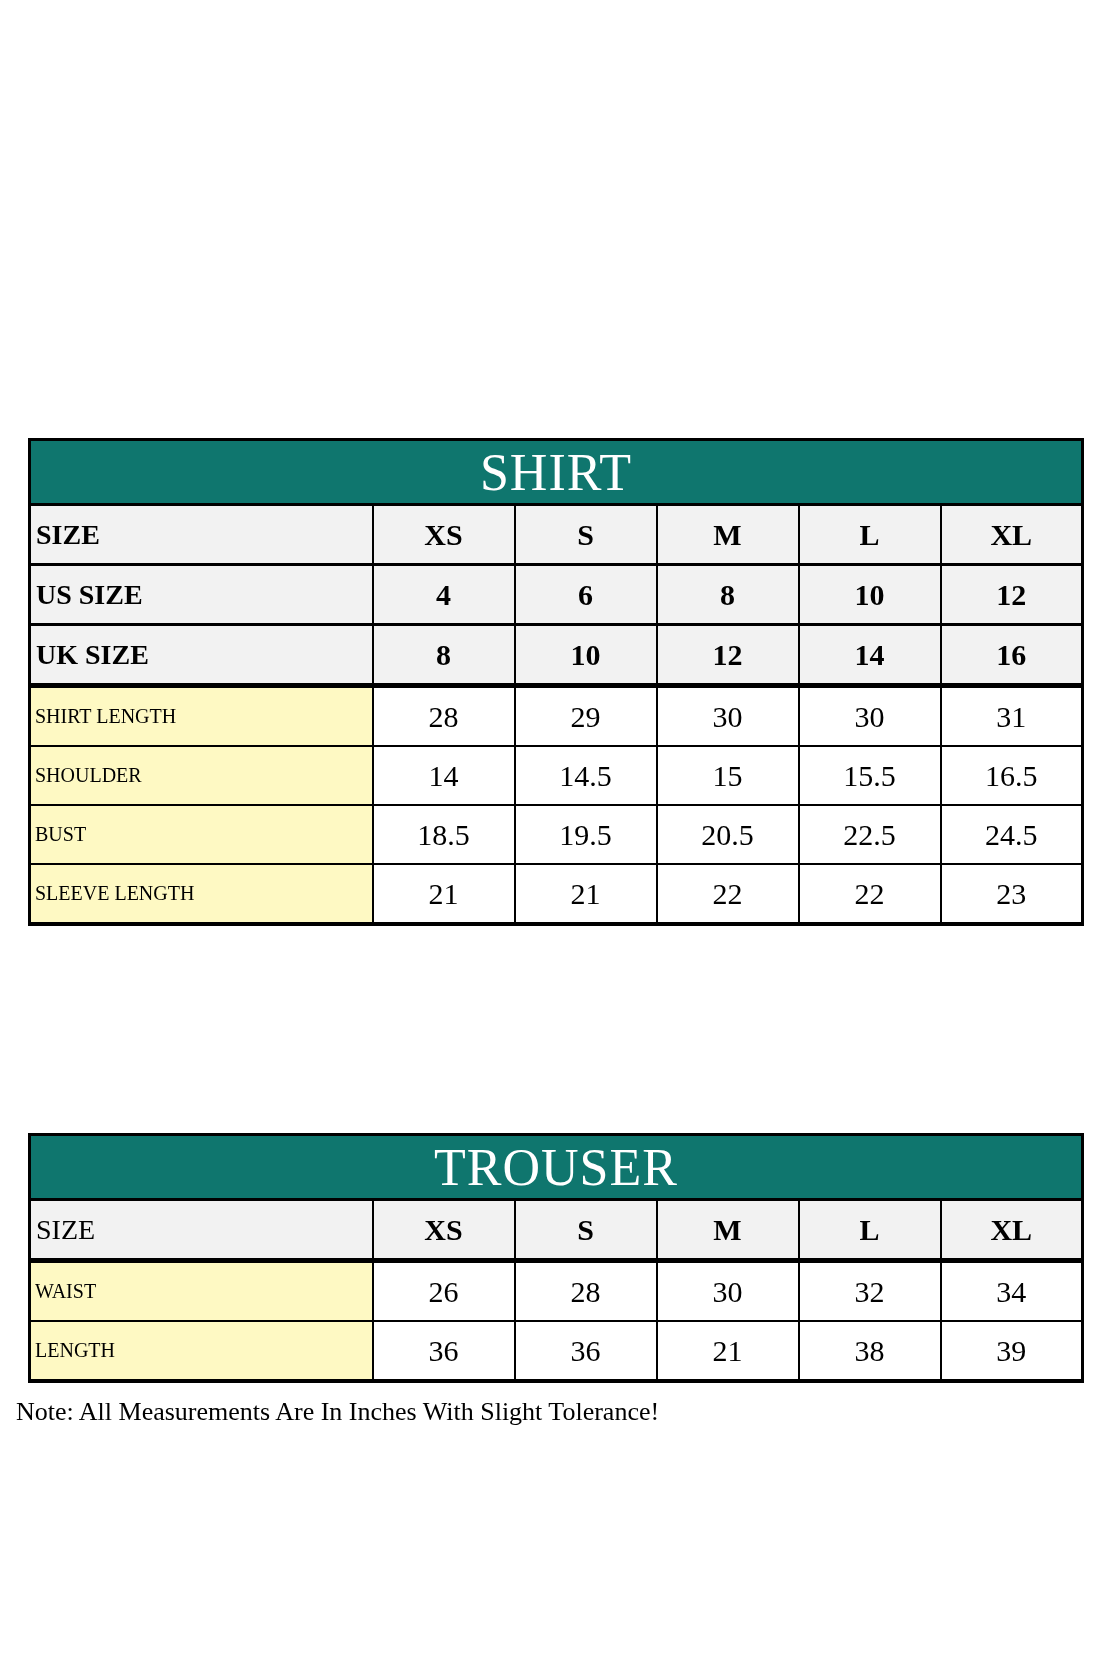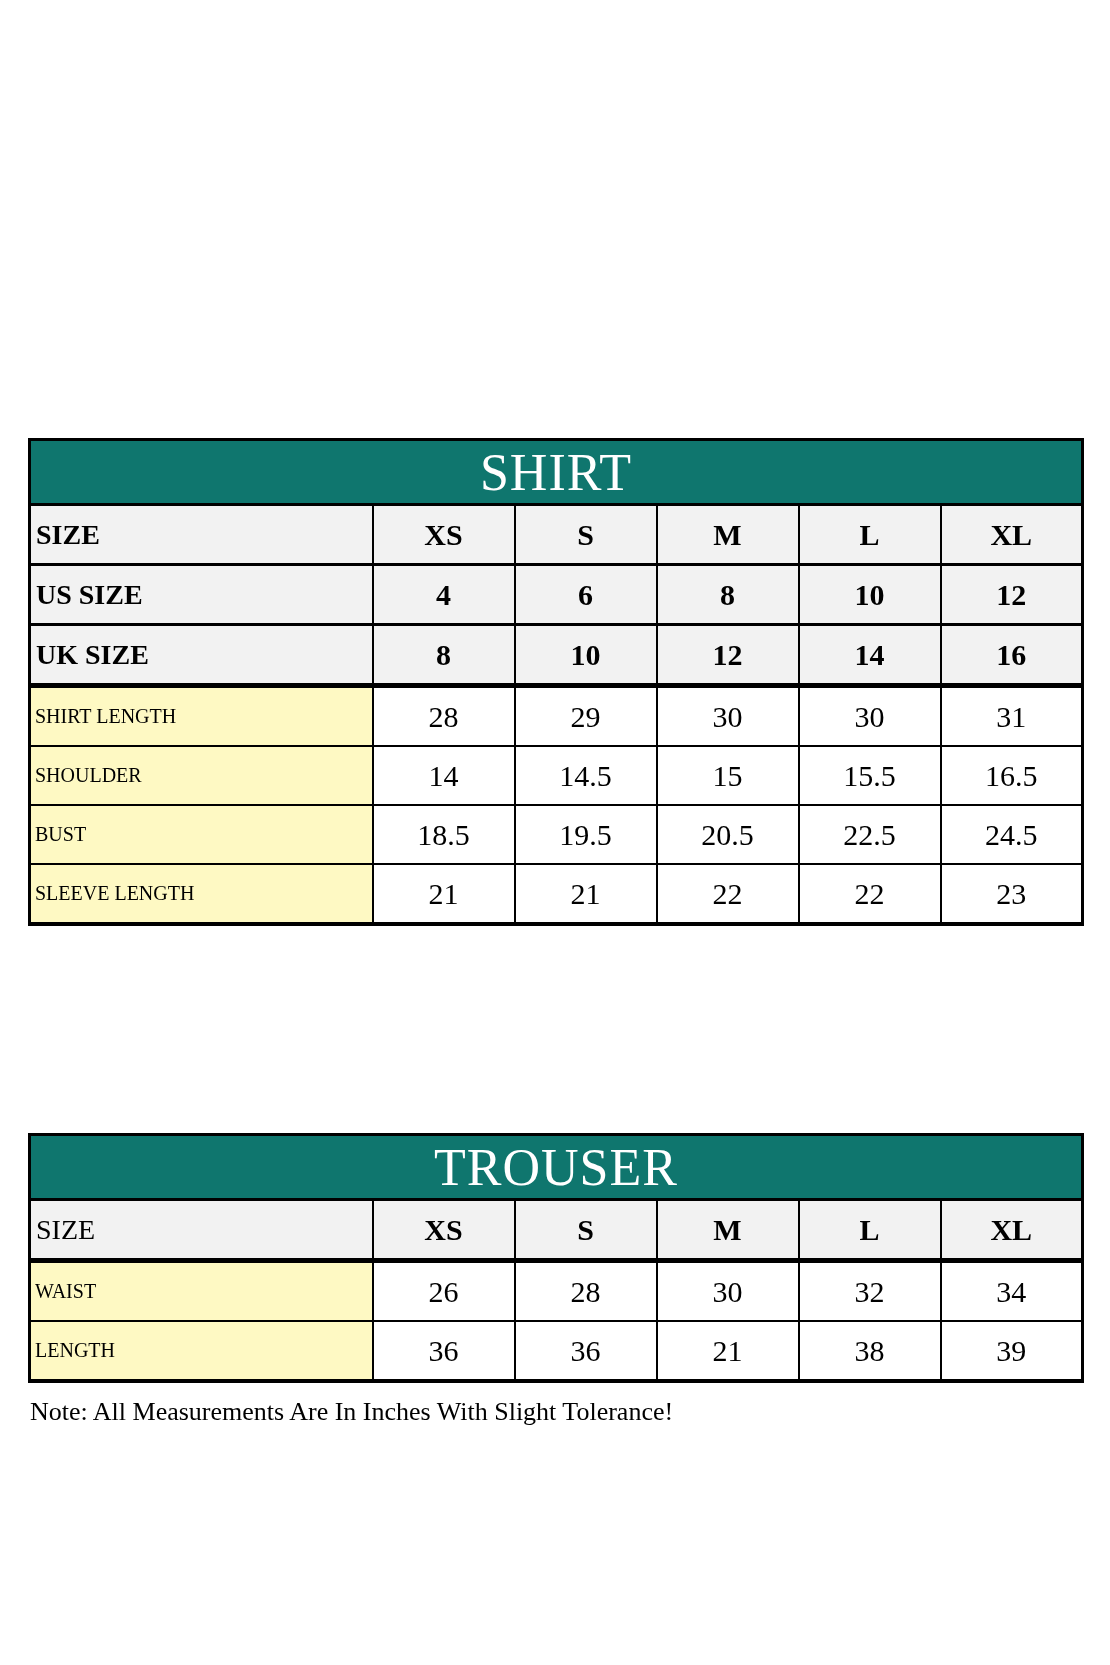--- a/index.html
+++ b/index.html
@@ -37,21 +37,21 @@
   tr.group td.val { font-size: 30px; text-align: center; }
   tr.group.regular-label td.label { font-weight: normal; }
 
   tr.meas td.label { background: #fef9c3; font-weight: normal; font-size: 20px; text-align: left; padding: 0 0 0 4px; }
   tr.meas td.val { background: #ffffff; font-weight: normal; font-size: 30px; text-align: center; }
 
   tr.semi td { border-bottom-width: 3px; }
   tr.thick-bottom td { border-bottom-width: 5px; }
 
   
-  .note { position: absolute; left: 30px; top: 1396px; font-size: 26px; line-height: 32px; }
+  .note { position: absolute; left: 16px; top: 1396px; font-size: 26px; line-height: 32px; }
 </style>
 </head>
 <body>
 
 <div class="page">
 
 
   <table class="size-table shirt">
     <colgroup>
       <col class="c-label">

